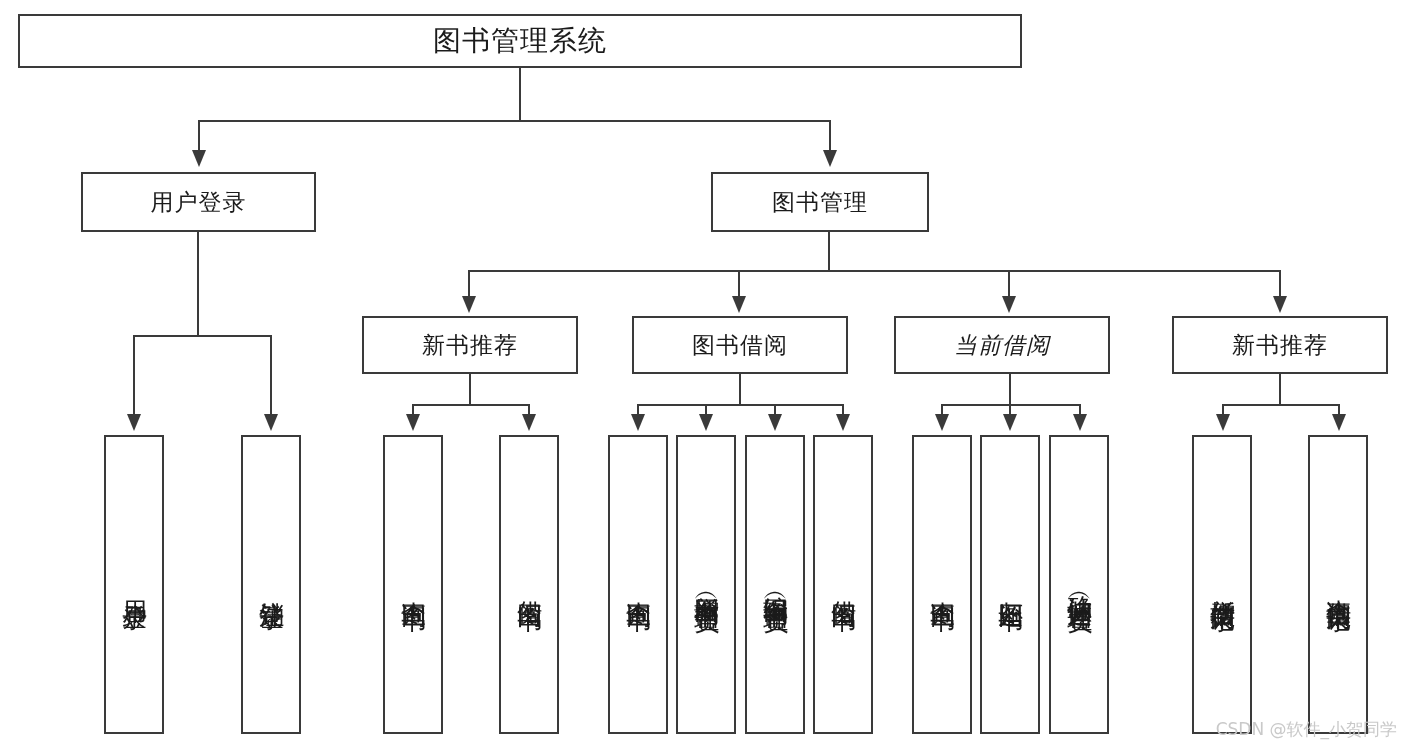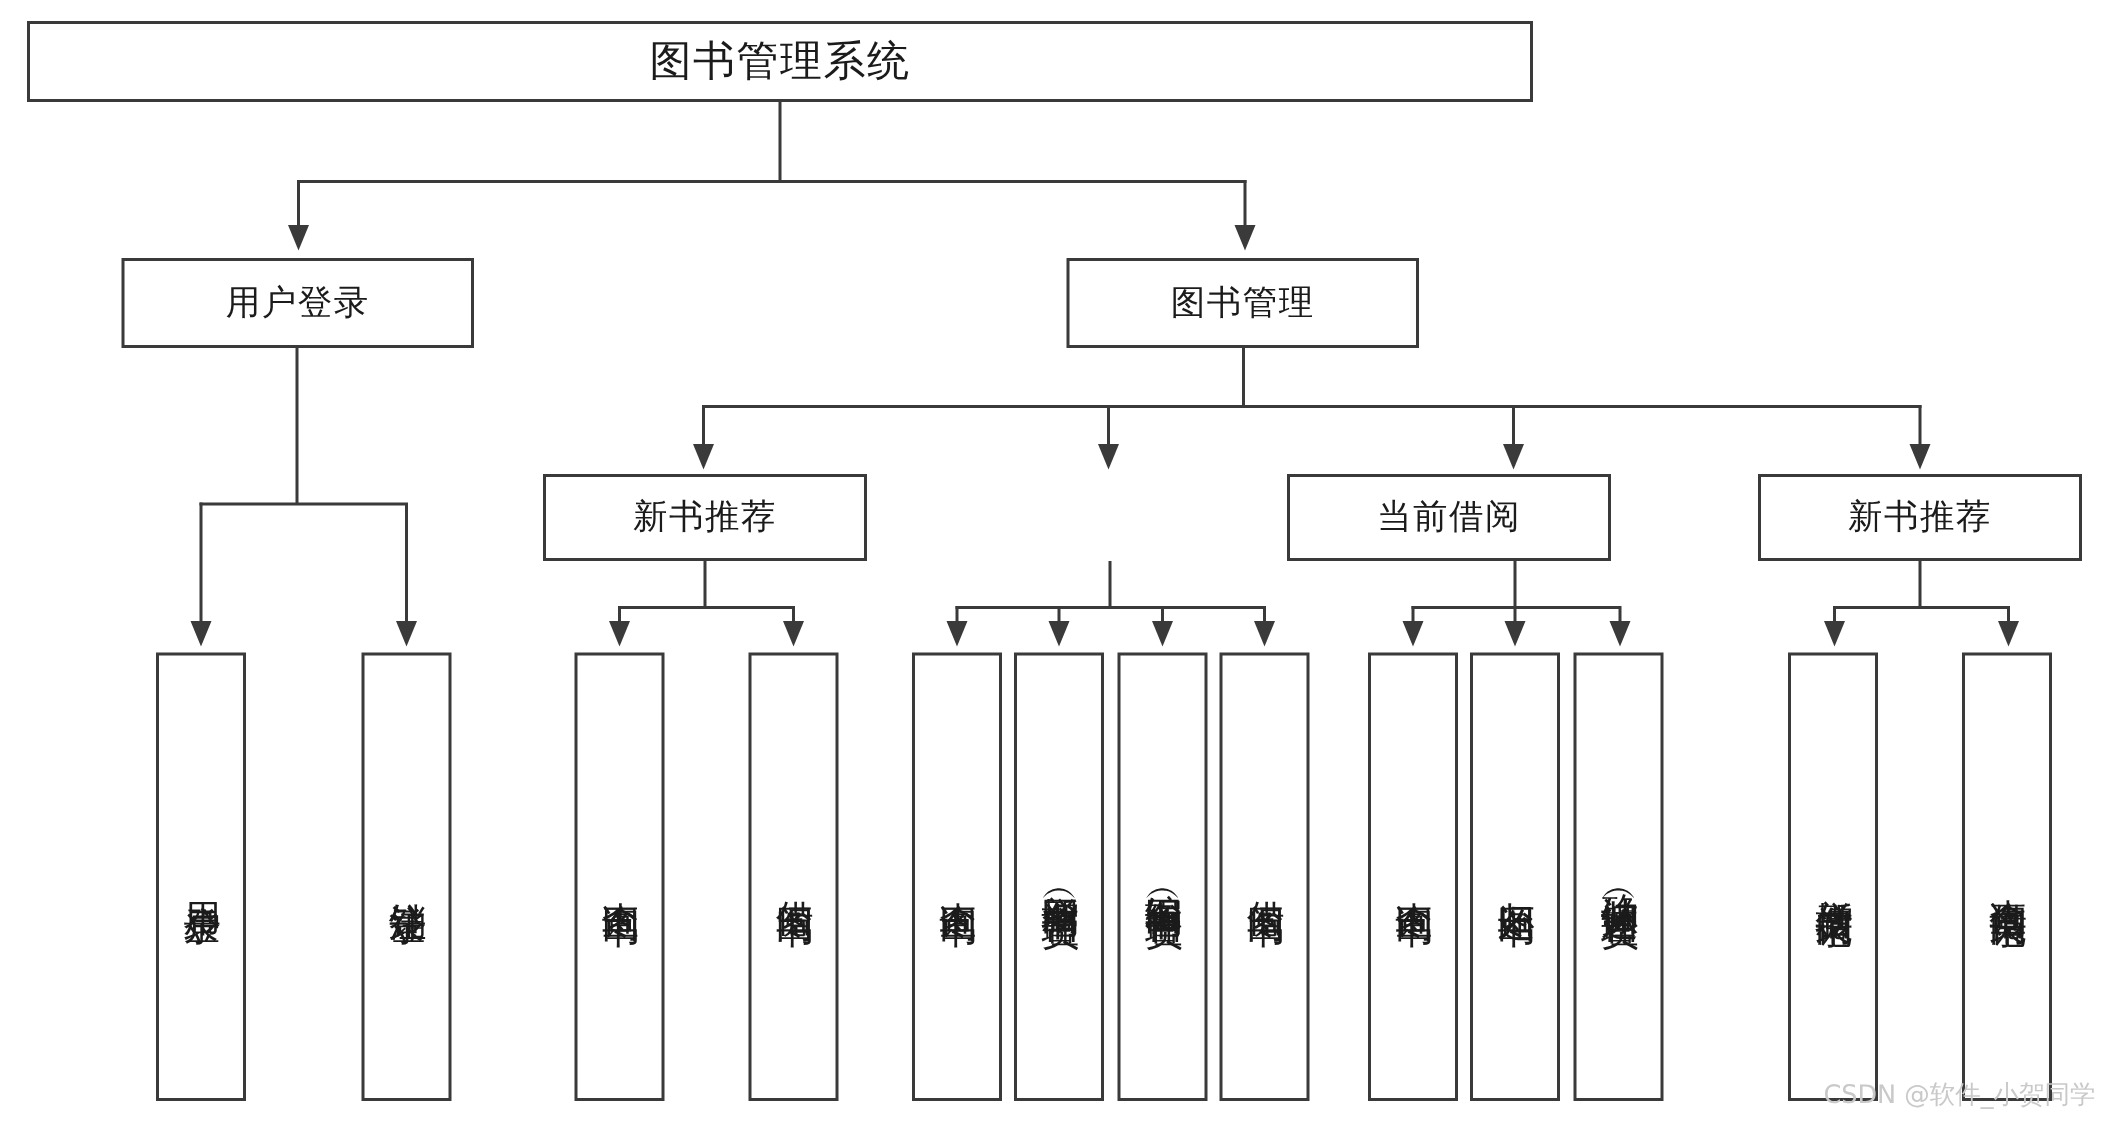--- a/index.html
+++ b/index.html
@@ -90,21 +90,21 @@
   <div class="seg seg-h" style="left:198px; top:120px; width:633px; height:2px;"></div>
 
   <div class="seg seg-v" style="left:198px; top:120px; width:2px; height:34px;"></div>
   <div class="arrow" style="left:192px; top:150px;"></div>
   <div class="seg seg-v" style="left:829px; top:120px; width:2px; height:34px;"></div>
   <div class="arrow" style="left:823px; top:150px;"></div>
 
   <div class="node h-node" style="left:81px; top:172px; width:235px; height:60px;">
     <span class="node-label">用户登录</span>
   </div>
-  <div class="node h-node" style="left:711px; top:172px; width:235px; height:60px;">
+  <div class="node h-node" style="left:711px; top:172px; width:218px; height:60px;">
     <span class="node-label">图书管理</span>
   </div>
 
   <div class="seg seg-v" style="left:197px; top:232px; width:2px; height:104px;"></div>
   <div class="seg seg-h" style="left:133px; top:335px; width:137px; height:2px;"></div>
   <div class="seg seg-v" style="left:133px; top:335px; width:2px; height:84px;"></div>
   <div class="arrow" style="left:127px; top:414px;"></div>
   <div class="seg seg-v" style="left:270px; top:335px; width:2px; height:84px;"></div>
   <div class="arrow" style="left:264px; top:414px;"></div>
 
@@ -115,21 +115,24 @@
   <div class="seg seg-v" style="left:738px; top:270px; width:2px; height:30px;"></div>
   <div class="arrow" style="left:732px; top:296px;"></div>
   <div class="seg seg-v" style="left:1008px; top:270px; width:2px; height:30px;"></div>
   <div class="arrow" style="left:1002px; top:296px;"></div>
   <div class="seg seg-v" style="left:1279px; top:270px; width:2px; height:30px;"></div>
   <div class="arrow" style="left:1273px; top:296px;"></div>
 
   <div class="node h-node" style="left:362px; top:316px; width:216px; height:58px;">
     <span class="node-label">新书推荐</span>
   </div>
-  <div class="node h-node" style="left:858px; top:316px; width:216px; height:58px;">
+  <div class="node h-node" style="left:632px; top:316px; width:216px; height:58px;">
+    <span class="node-label">图书借阅</span>
+  </div>
+  <div class="node h-node" style="left:894px; top:316px; width:216px; height:58px;font-style:italic;">
     <span class="node-label">当前借阅</span>
   </div>
   <div class="node h-node" style="left:1172px; top:316px; width:216px; height:58px;">
     <span class="node-label">新书推荐</span>
   </div>
 
   <div class="seg seg-v" style="left:469px; top:374px; width:2px; height:32px;"></div>
   <div class="seg seg-h" style="left:412px; top:404px; width:117px; height:2px;"></div>
   <div class="seg seg-v" style="left:412px; top:404px; width:2px; height:14px;"></div>
   <div class="arrow" style="left:406px; top:414px;"></div>

